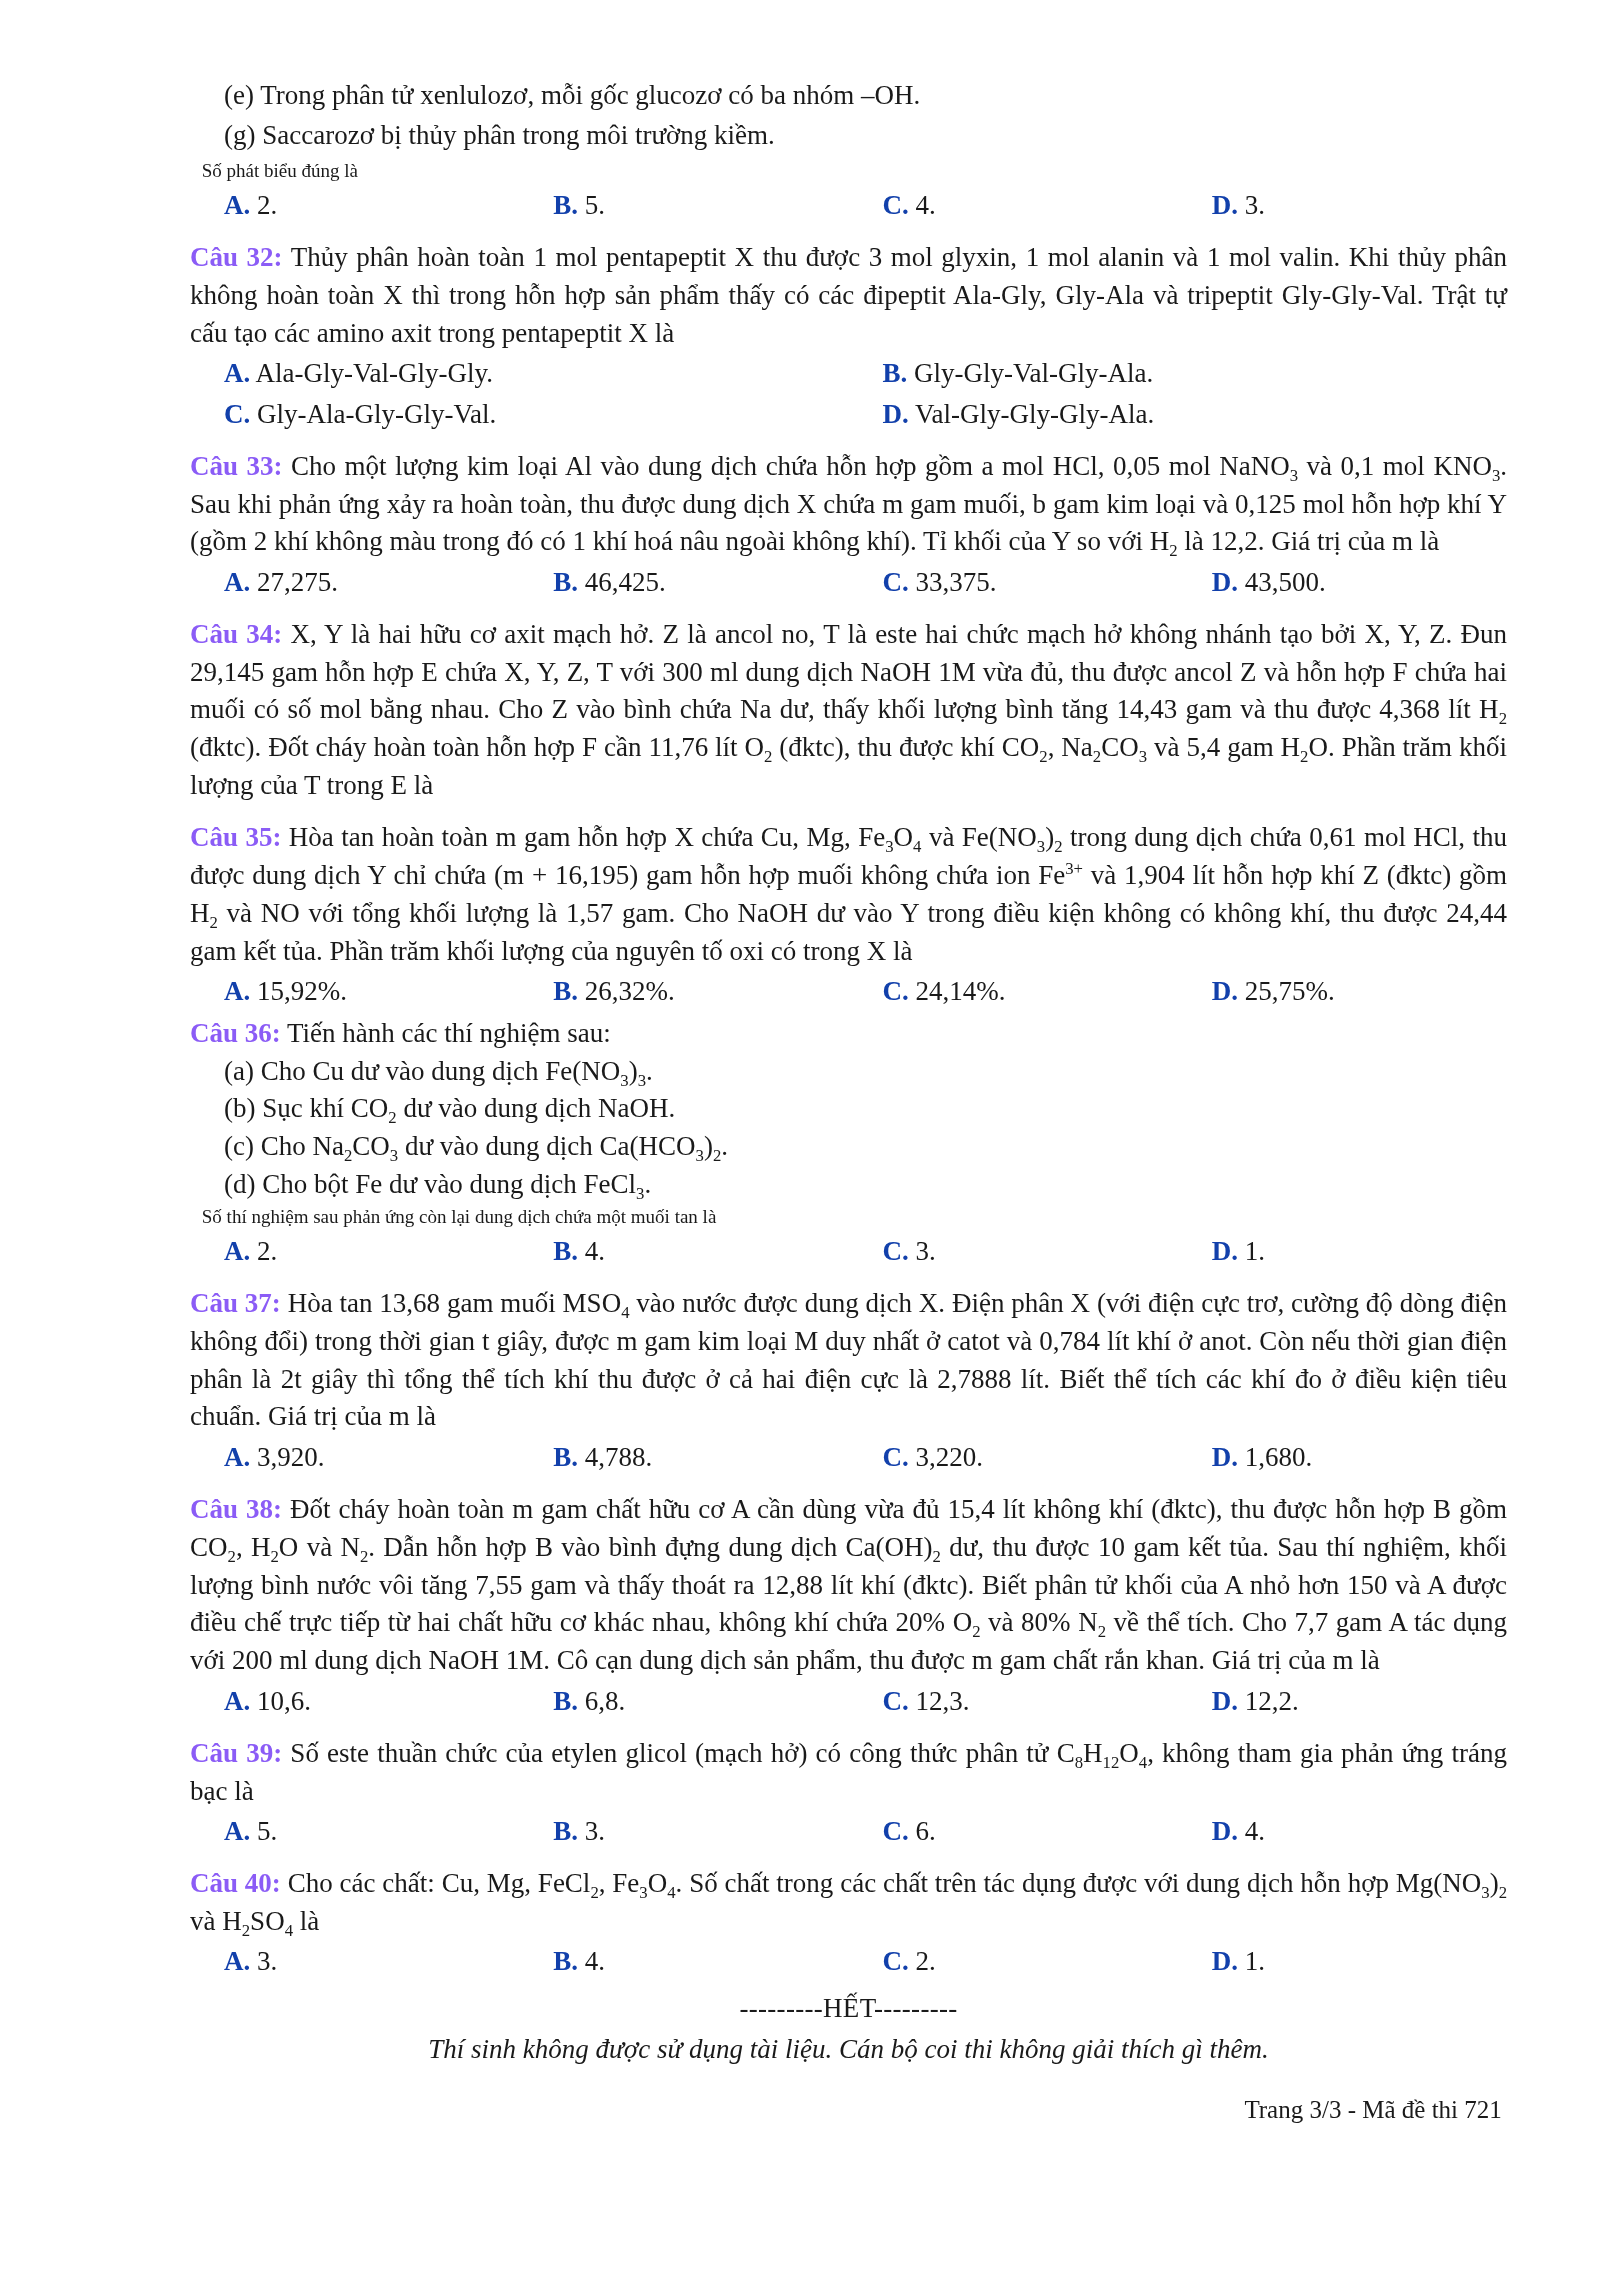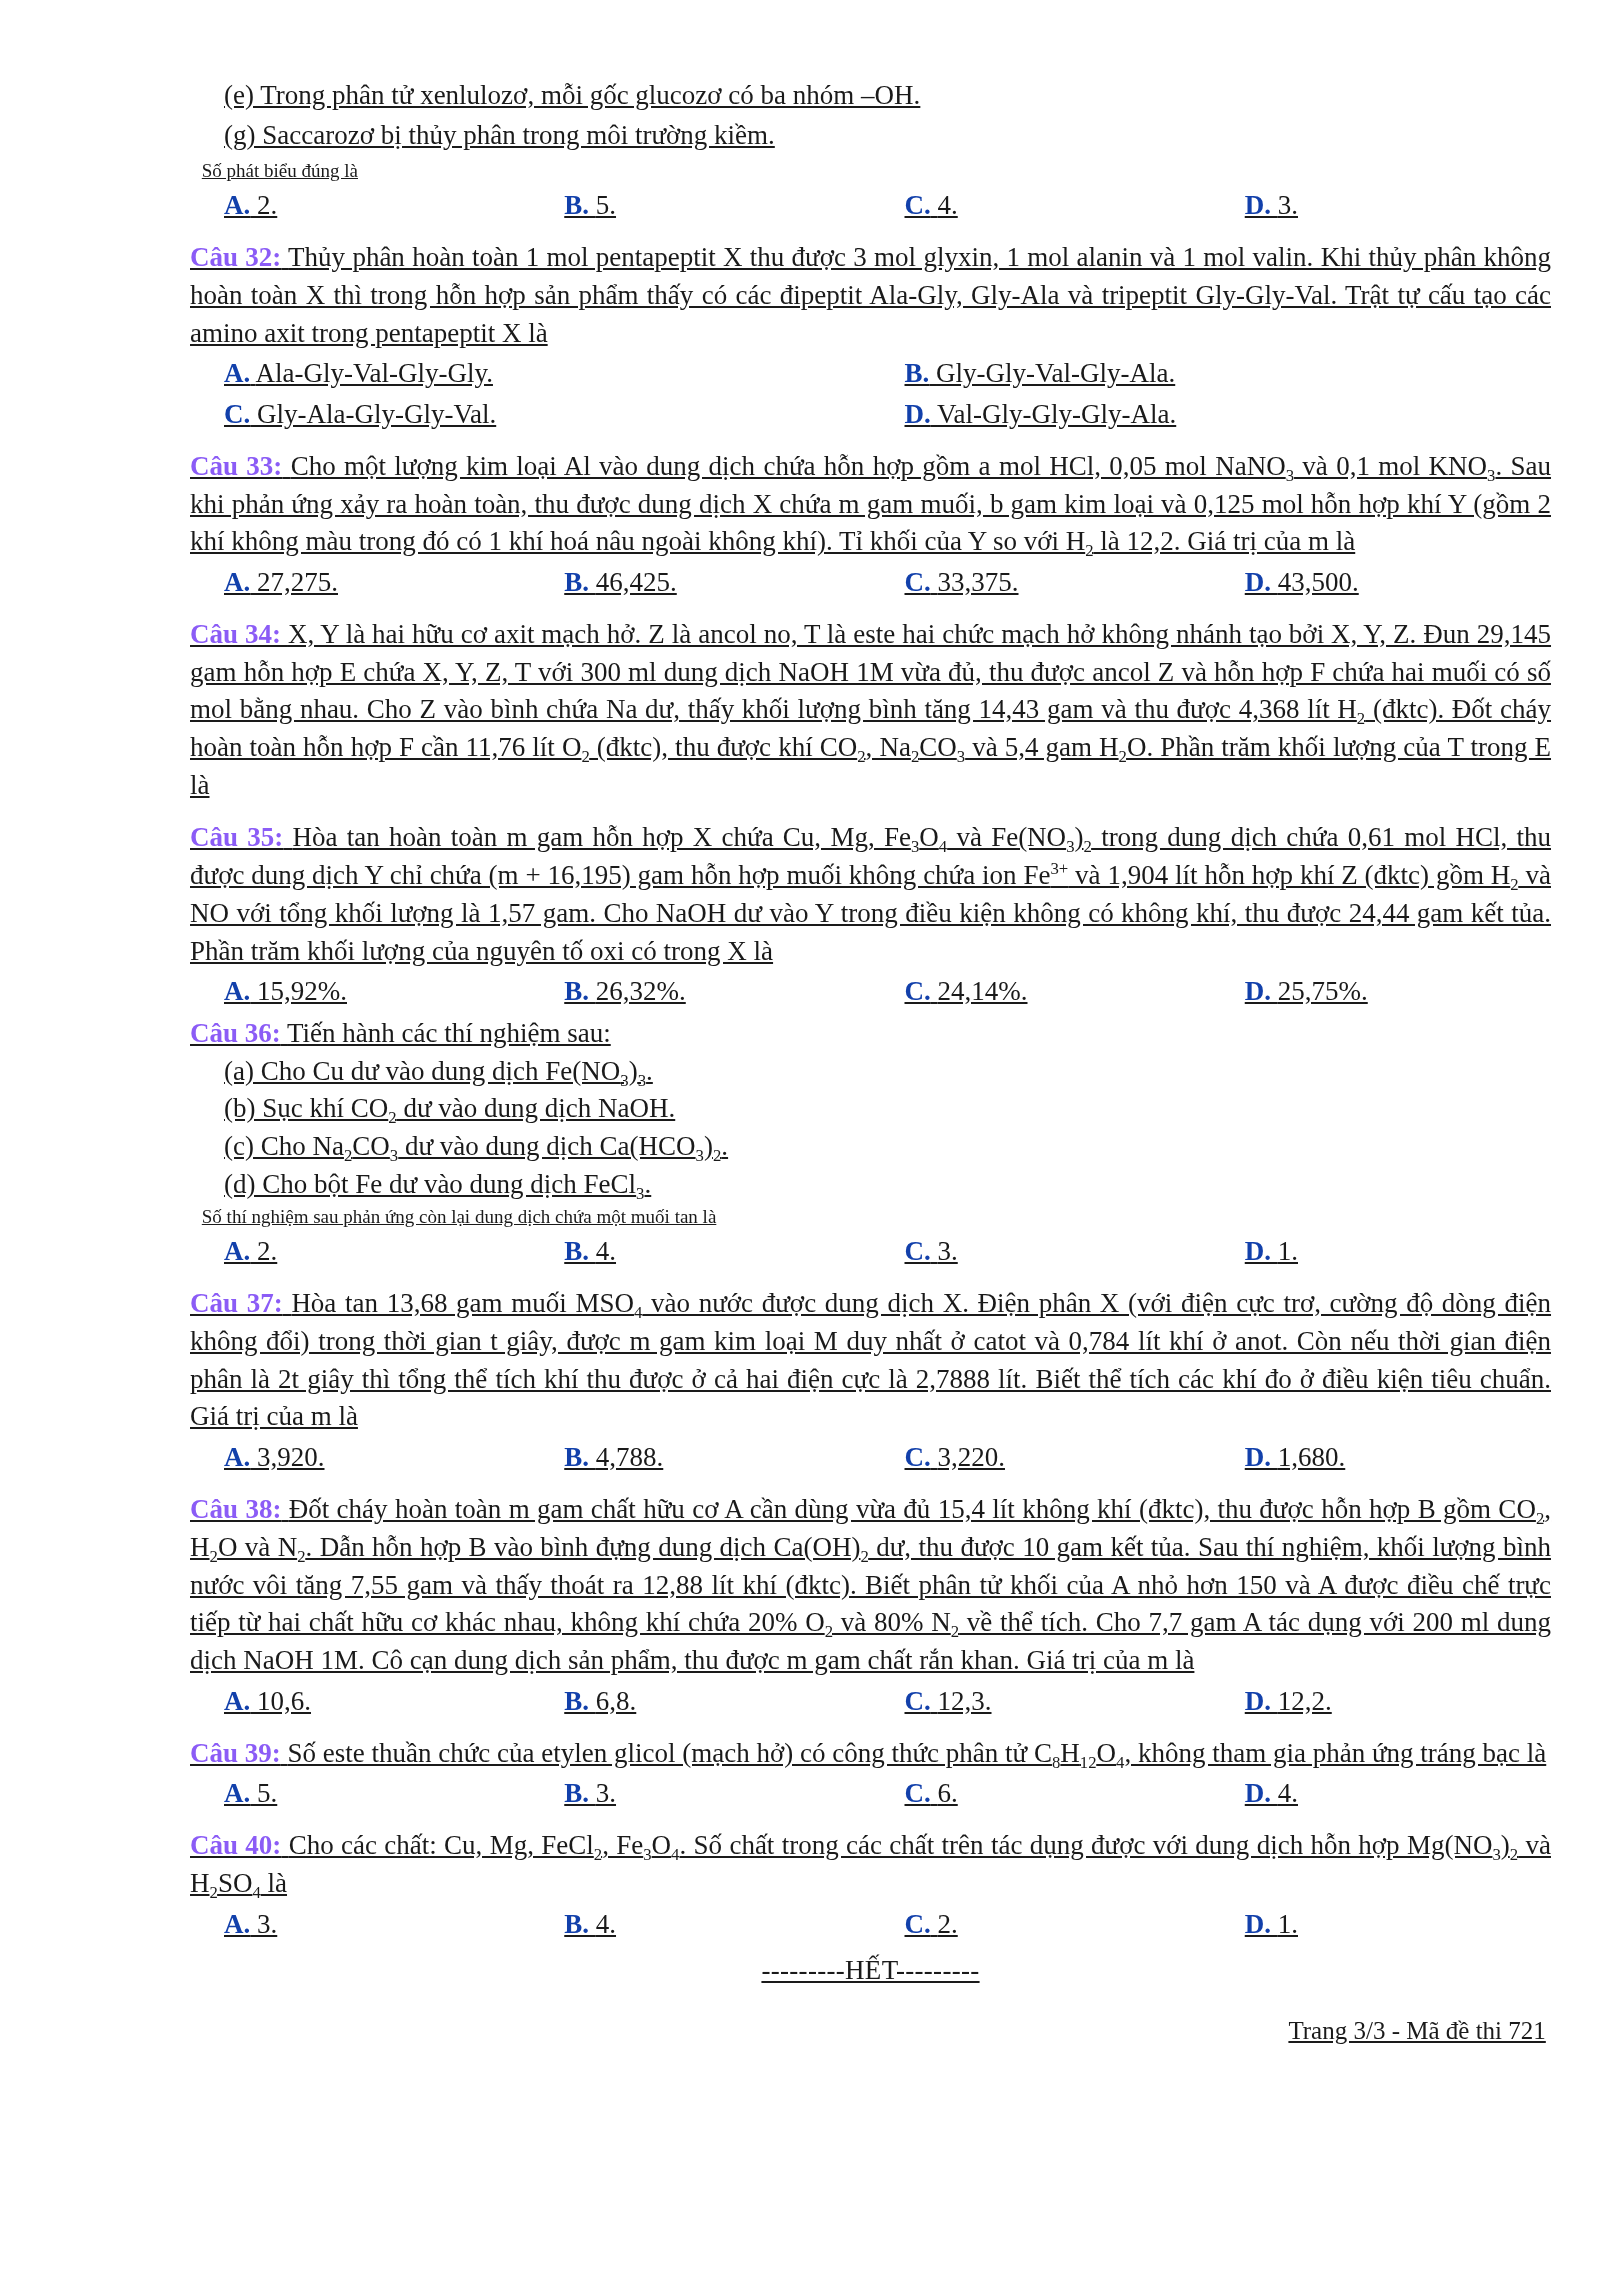--- a/index.html
+++ b/index.html
@@ -9,23 +9,22 @@
   }
   body {
     width: 1622px;
     font-family: "Liberation Serif", "DejaVu Serif", serif;
     color: #1a1a1a;
   }
   .page {
     width: 1622px;
     min-height: 2295px;
     box-sizing: border-box;
-    padding: 77px 71px 26px 190px;
+    padding: 77px 115px 26px 190px;
     position: relative;
-    text-decoration: underline;
   }
   .blk {
     margin: 0 0 2.6px 0;
   }
   .q {
     margin-top: 14.4px;
     font-size: 27px;
     line-height: 1.40;
     text-align: justify;
     text-justify: inter-word;
@@ -203,16 +202,17 @@
     <span>Cho các chất: Cu, Mg, FeCl<sub>2</sub>, Fe<sub>3</sub>O<sub>4</sub>. Số chất trong các chất trên tác dụng được với dung dịch hỗn hợp Mg(NO<sub>3</sub>)<sub>2</sub> và H<sub>2</sub>SO<sub>4</sub> là</span>
   </div>
   <div class="opts four">
     <div><span class="opt-letter">A.</span> <span>3.</span></div>
     <div><span class="opt-letter">B.</span> <span>4.</span></div>
     <div><span class="opt-letter">C.</span> <span>2.</span></div>
     <div><span class="opt-letter">D.</span> <span>1.</span></div>
   </div>
 
   <div class="hr-end">---------HẾT---------</div>
+  <div class="note">Thí sinh không được sử dụng tài liệu. Cán bộ coi thi không giải thích gì thêm.</div>
   <div class="footer">Trang 3/3 - Mã đề thi 721</div>
 
 </div>
 
 
 </body></html>

